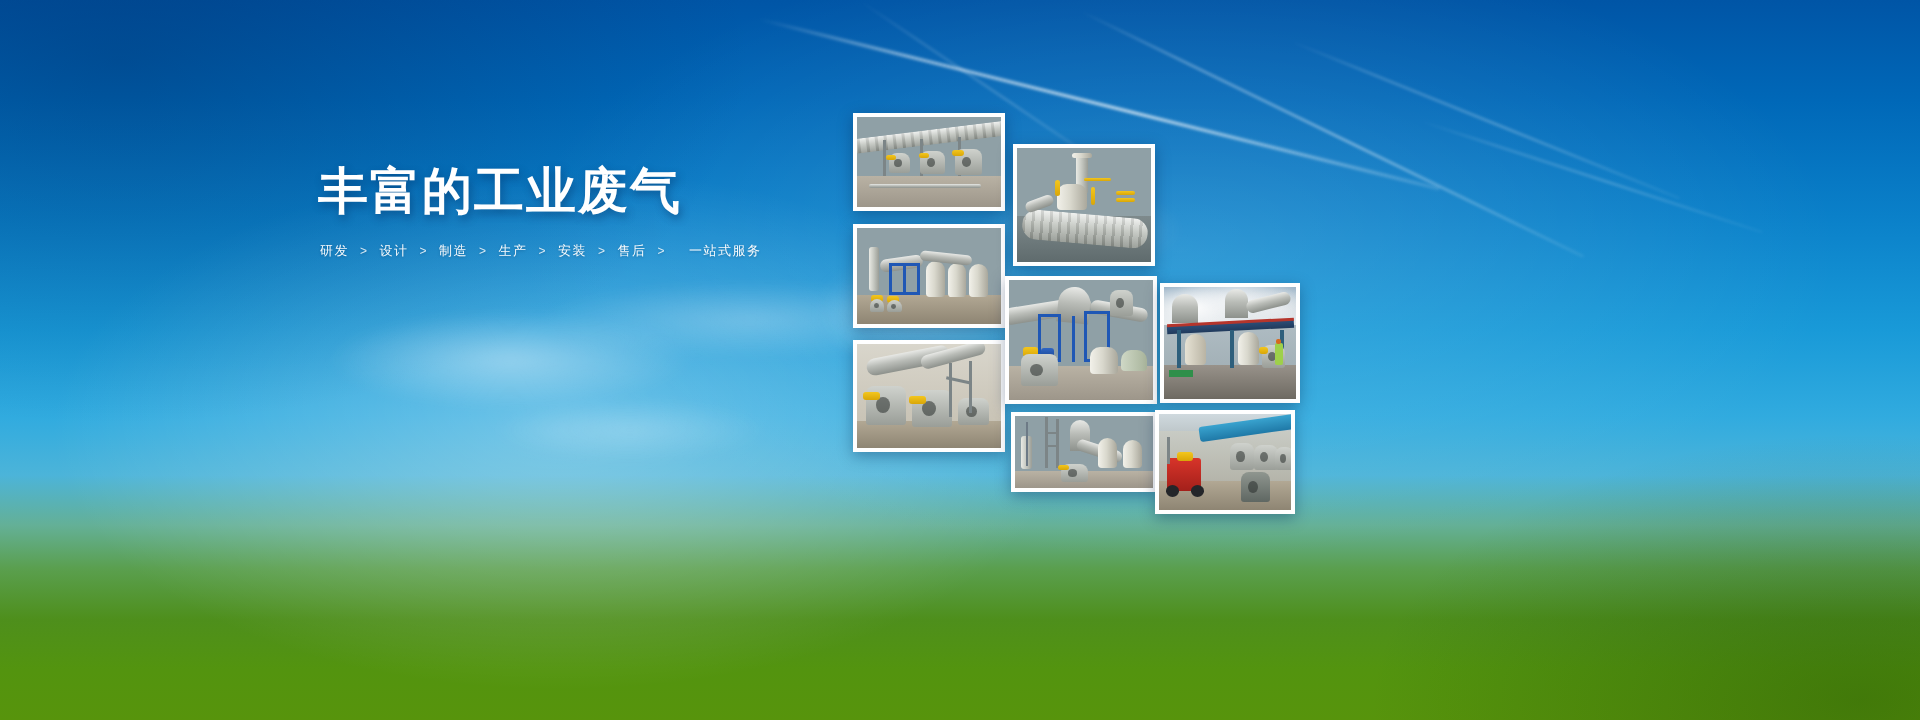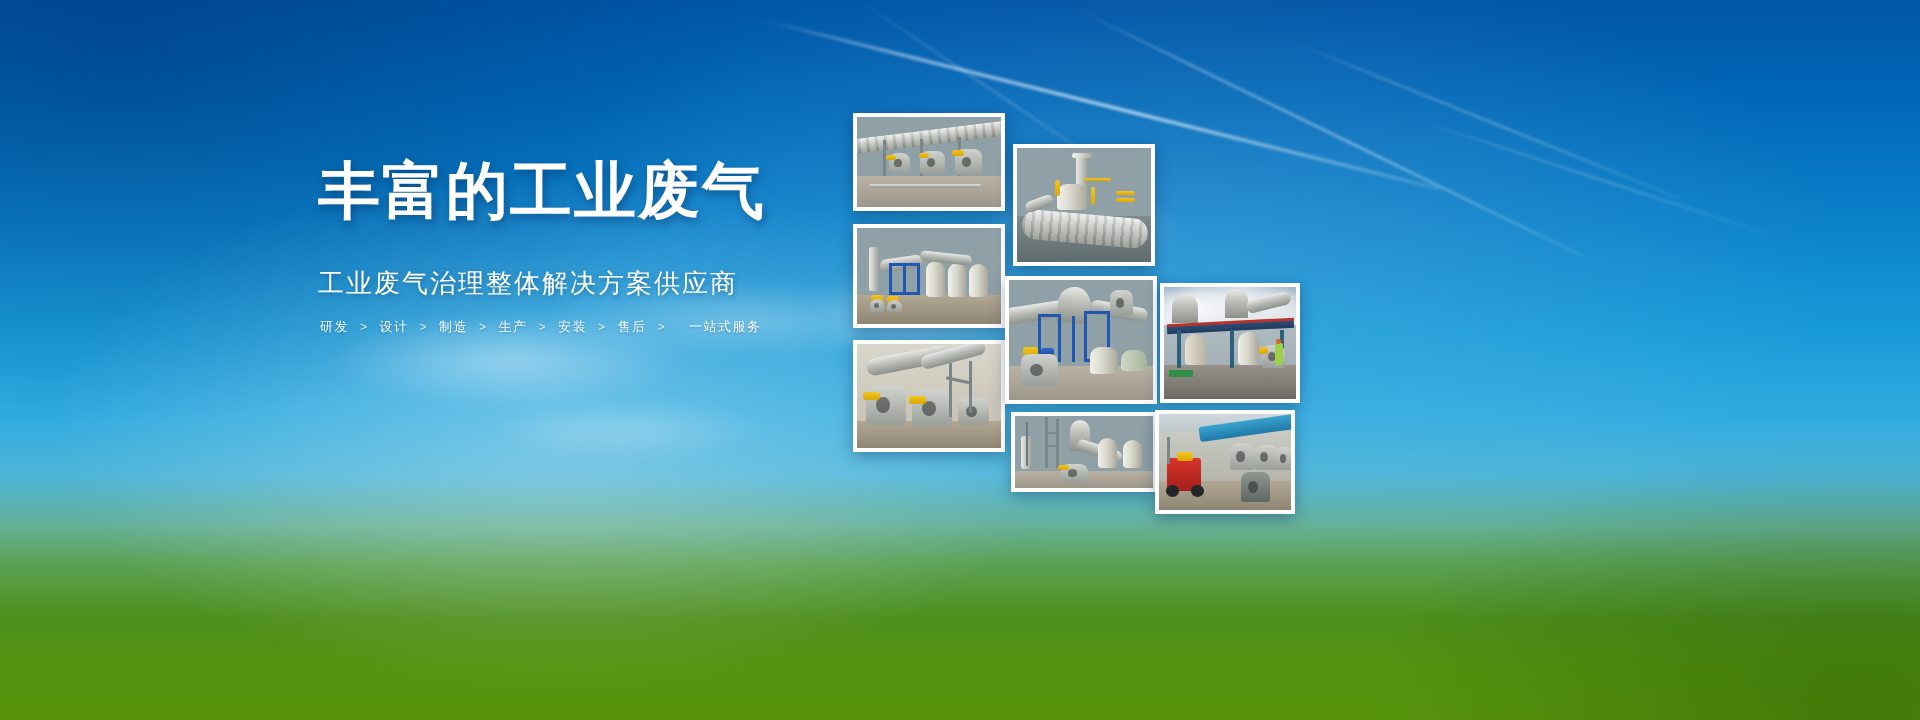--- a/index.html
+++ b/index.html
@@ -81,21 +81,21 @@
 
   
   .copy{
     position:absolute;
     left:318px; top:158px;
     width:520px;
     z-index:5;
   }
   .headline{
     color:#ffffff;
-    font-size:62px;
+    font-size:50px;
     line-height:66px;
     font-weight:bold;
     letter-spacing:2px;
     text-shadow:2px 4px 8px rgba(0,40,90,.45);
     white-space:nowrap;
   }
   .headline .l2{ display:block; }
 
   .subtitle{
     margin-top:42px;
@@ -208,21 +208,20 @@
   <div class="contrail c2"></div>
   <div class="contrail c3"></div>
   <div class="contrail c4"></div>
   <div class="contrail c5"></div>
 
   <div class="copy">
     <div class="headline">
       <span>丰富的工业废气</span>
     </div>
 
-    <div class="subtitle">工业废气治理整体解决方案供应商</div>
 
     <div class="steps">
       <span class="step">研发</span>
       <span class="sep">&gt;</span>
       <span class="step">设计</span>
       <span class="sep">&gt;</span>
       <span class="step">制造</span>
       <span class="sep">&gt;</span>
       <span class="step">生产</span>
       <span class="sep">&gt;</span>

